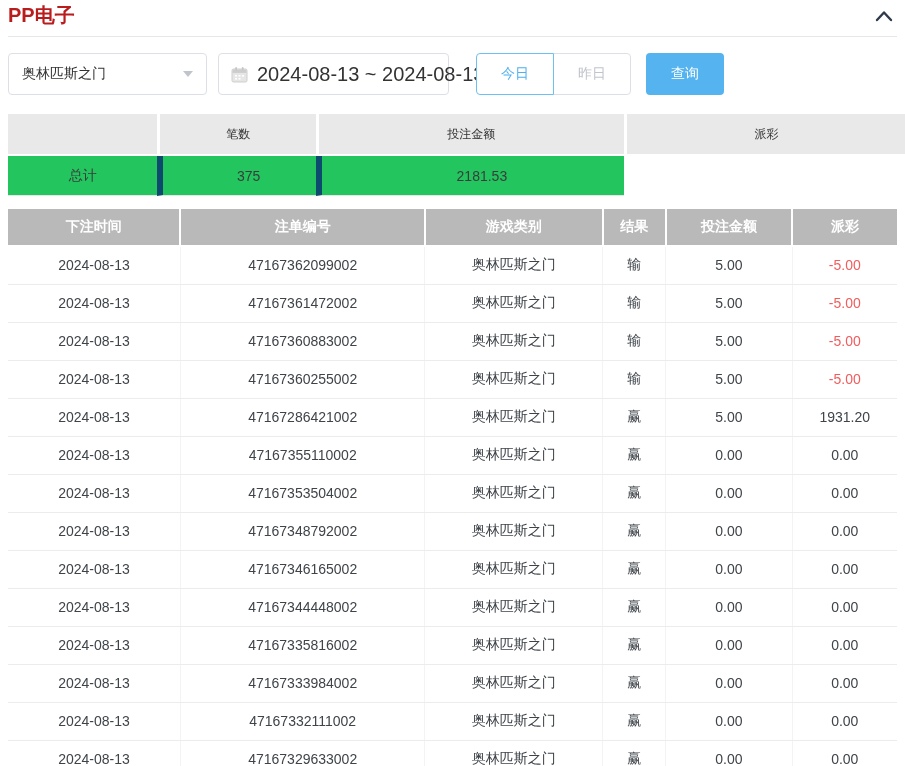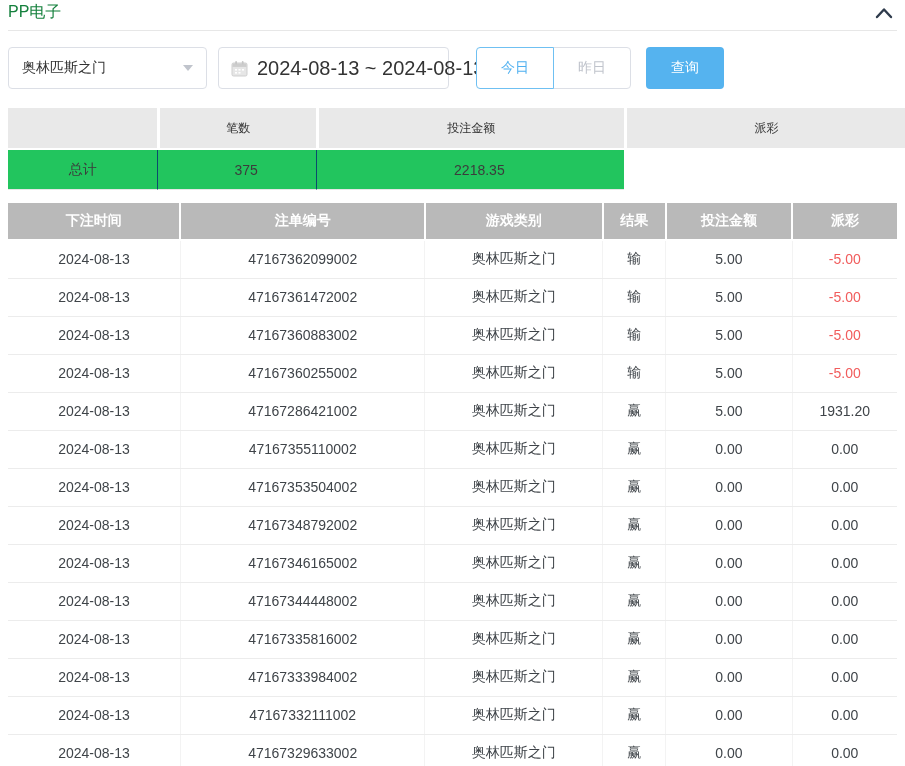--- a/index.html
+++ b/index.html
@@ -7,21 +7,21 @@
   body { font-family:"Liberation Sans","DejaVu Sans",sans-serif; color:#333; }
   .panel {
     width:905px; height:766px; overflow:hidden;
     padding:0 8px; background:#fff; position:relative;
   }
   
   .panel-header {
     display:flex; align-items:center; justify-content:space-between;
     padding:2px 2px 7px 0; border-bottom:1px solid #e7e7e7;
   }
-  .panel-title { font-size:16px; font-weight:normal; color:#15803d; }
+  .panel-title { font-size:20px; font-weight:bold; color:#b91c1c; }
   .collapse-btn { background:none; border:none; cursor:pointer; padding:0 2px; line-height:0; }
   
   .filters { display:flex; align-items:center; margin-top:16px; }
   .select-box {
     width:199px; height:42px; border:1px solid #dcdfe6; border-radius:4px;
     display:flex; align-items:center; justify-content:space-between;
     padding:0 13px; cursor:pointer; background:#fff;
   }
   .select-value { font-size:14px; color:#333; }
   .caret-down {
@@ -52,21 +52,21 @@
   .sum-row { display:grid; grid-template-columns:16.8% 17.5% 34.3% 31.4%; column-gap:3px; }
   .sum-head .sum-cell {
     background:#e9e9e9; height:40px; display:flex; align-items:center; justify-content:center;
     font-size:12px; color:#333;
   }
   .sum-head { margin-bottom:2px; }
   .sum-body .sum-cell {
     height:40px; display:flex; align-items:center; justify-content:center;
     font-size:14px; color:#3c3c3c; border-bottom:1px solid #e6e6e6; background:#22c55e;
   }
-  .sum-body .sum-cell + .sum-cell { border-left:1px solid #0c4a6e; margin-left:-3px; padding-left:18px; }
+  .sum-body .sum-cell + .sum-cell { border-left:6px solid #0c4a6e; margin-left:-3px; padding-left:18px; }
   
   .bets { margin-top:13px; }
   table { width:100%; border-collapse:collapse; table-layout:fixed; }
   thead th {
     background:#b9b9b9; color:#fff; font-size:14px; font-weight:bold;
     height:37px; border-bottom:2px solid #fff;
   }
   thead th + th { border-left:2px solid #fff; }
   tbody td {
     height:38px; text-align:center; font-size:14px; color:#3f4449;
@@ -122,21 +122,21 @@
   <div class="summary">
     <div class="sum-row sum-head">
       <div class="sum-cell"></div>
       <div class="sum-cell">笔数</div>
       <div class="sum-cell">投注金额</div>
       <div class="sum-cell">派彩</div>
     </div>
     <div class="sum-row sum-body">
       <div class="sum-cell">总计</div>
       <div class="sum-cell">375</div>
-      <div class="sum-cell">2218.35</div>
+      <div class="sum-cell">2181.53</div>
     </div>
   </div>
 
   <div class="bets">
     <table>
       <colgroup>
         <col style="width:19.4%">
           <col style="width:27.5%">
           <col style="width:20.0%">
         <col style="width:7.1%">

